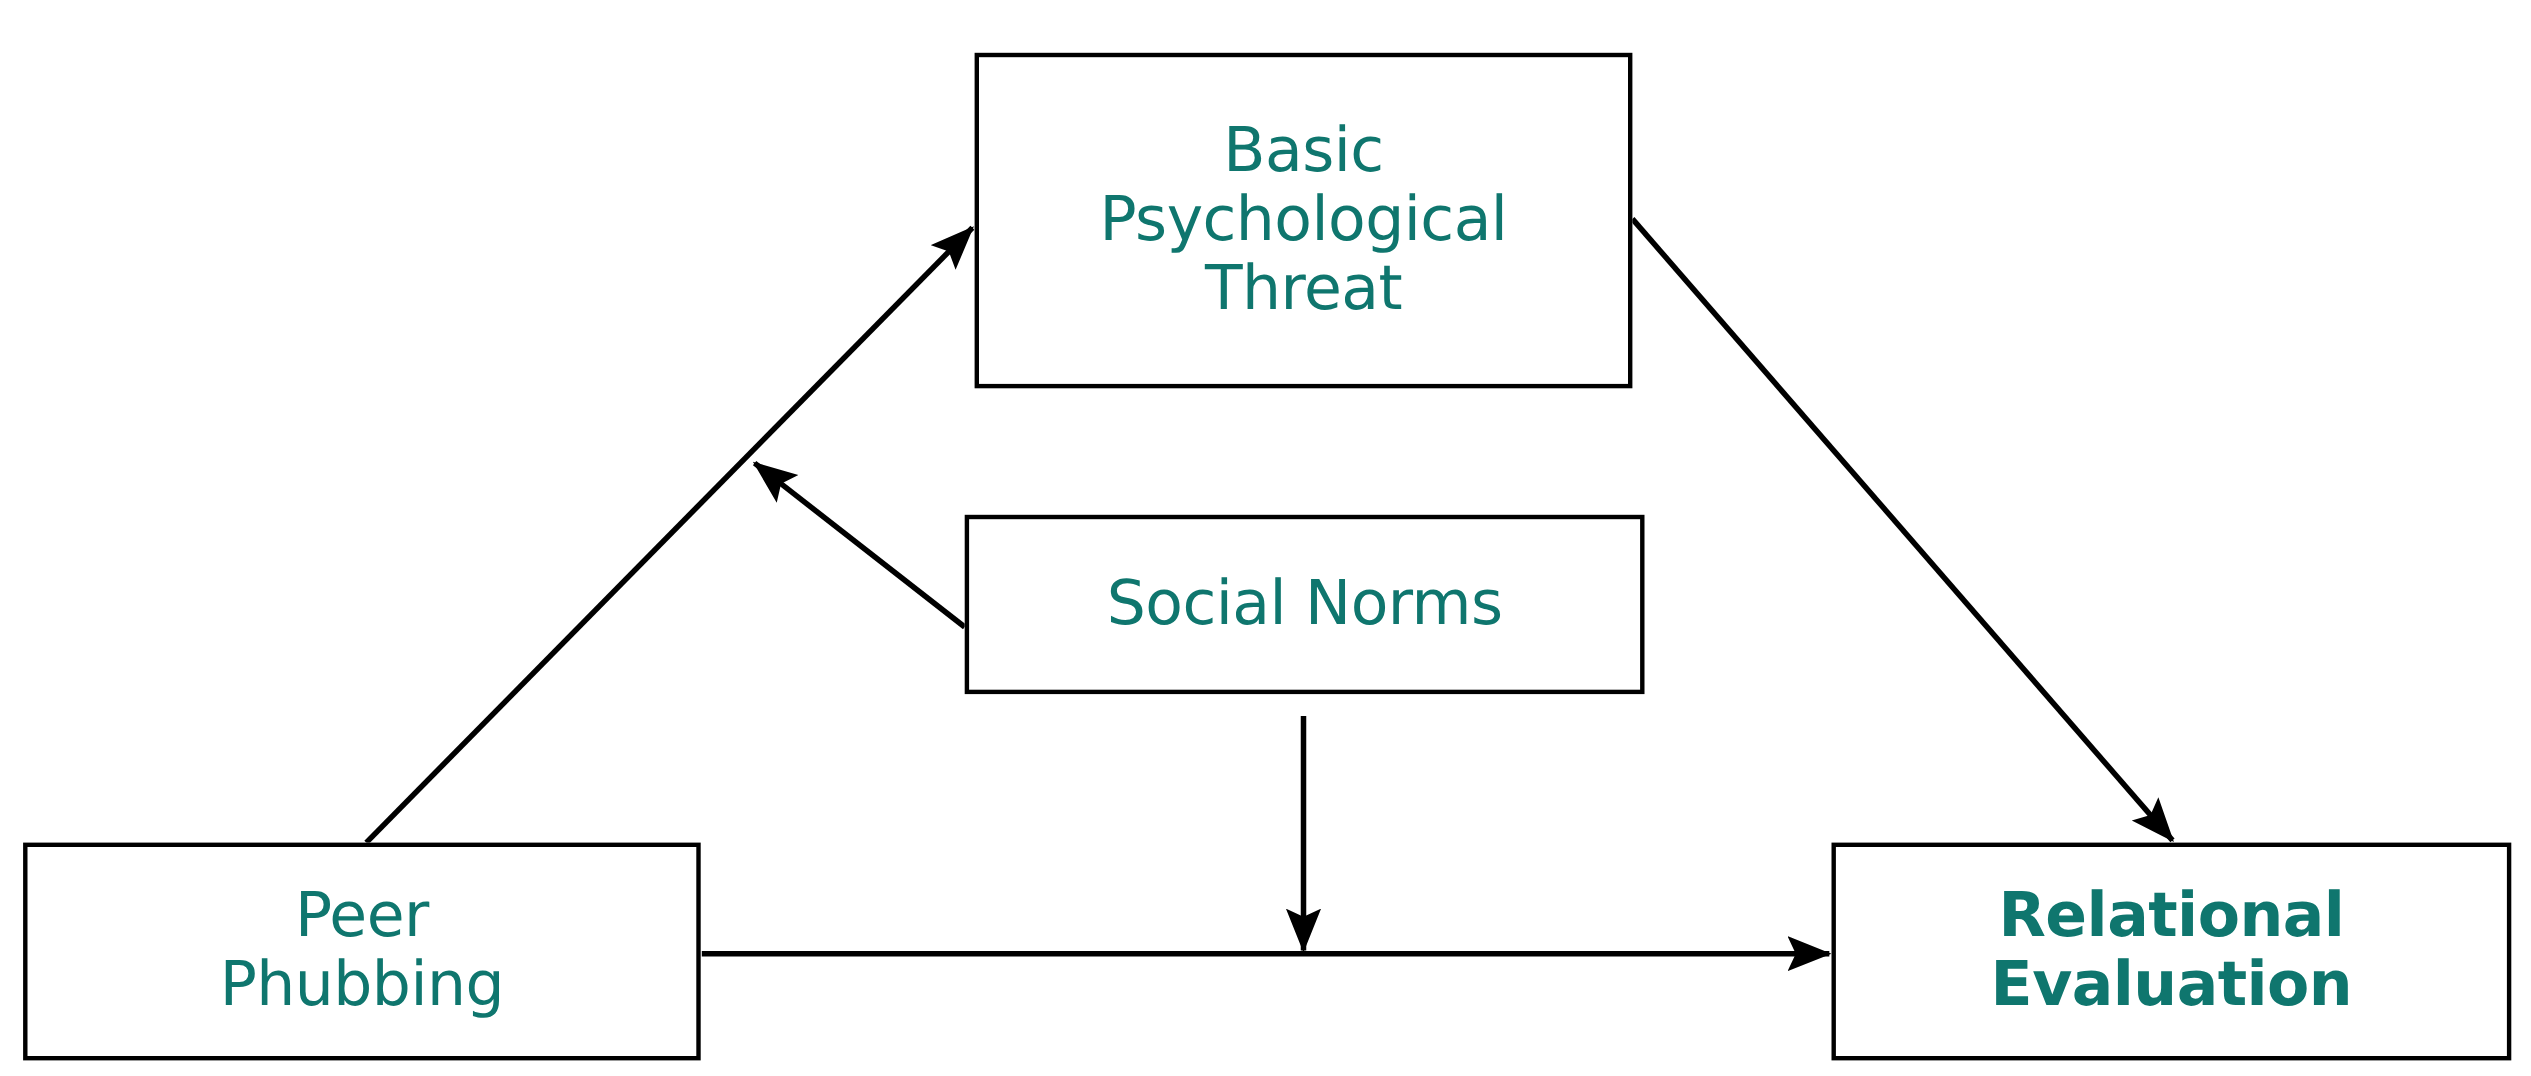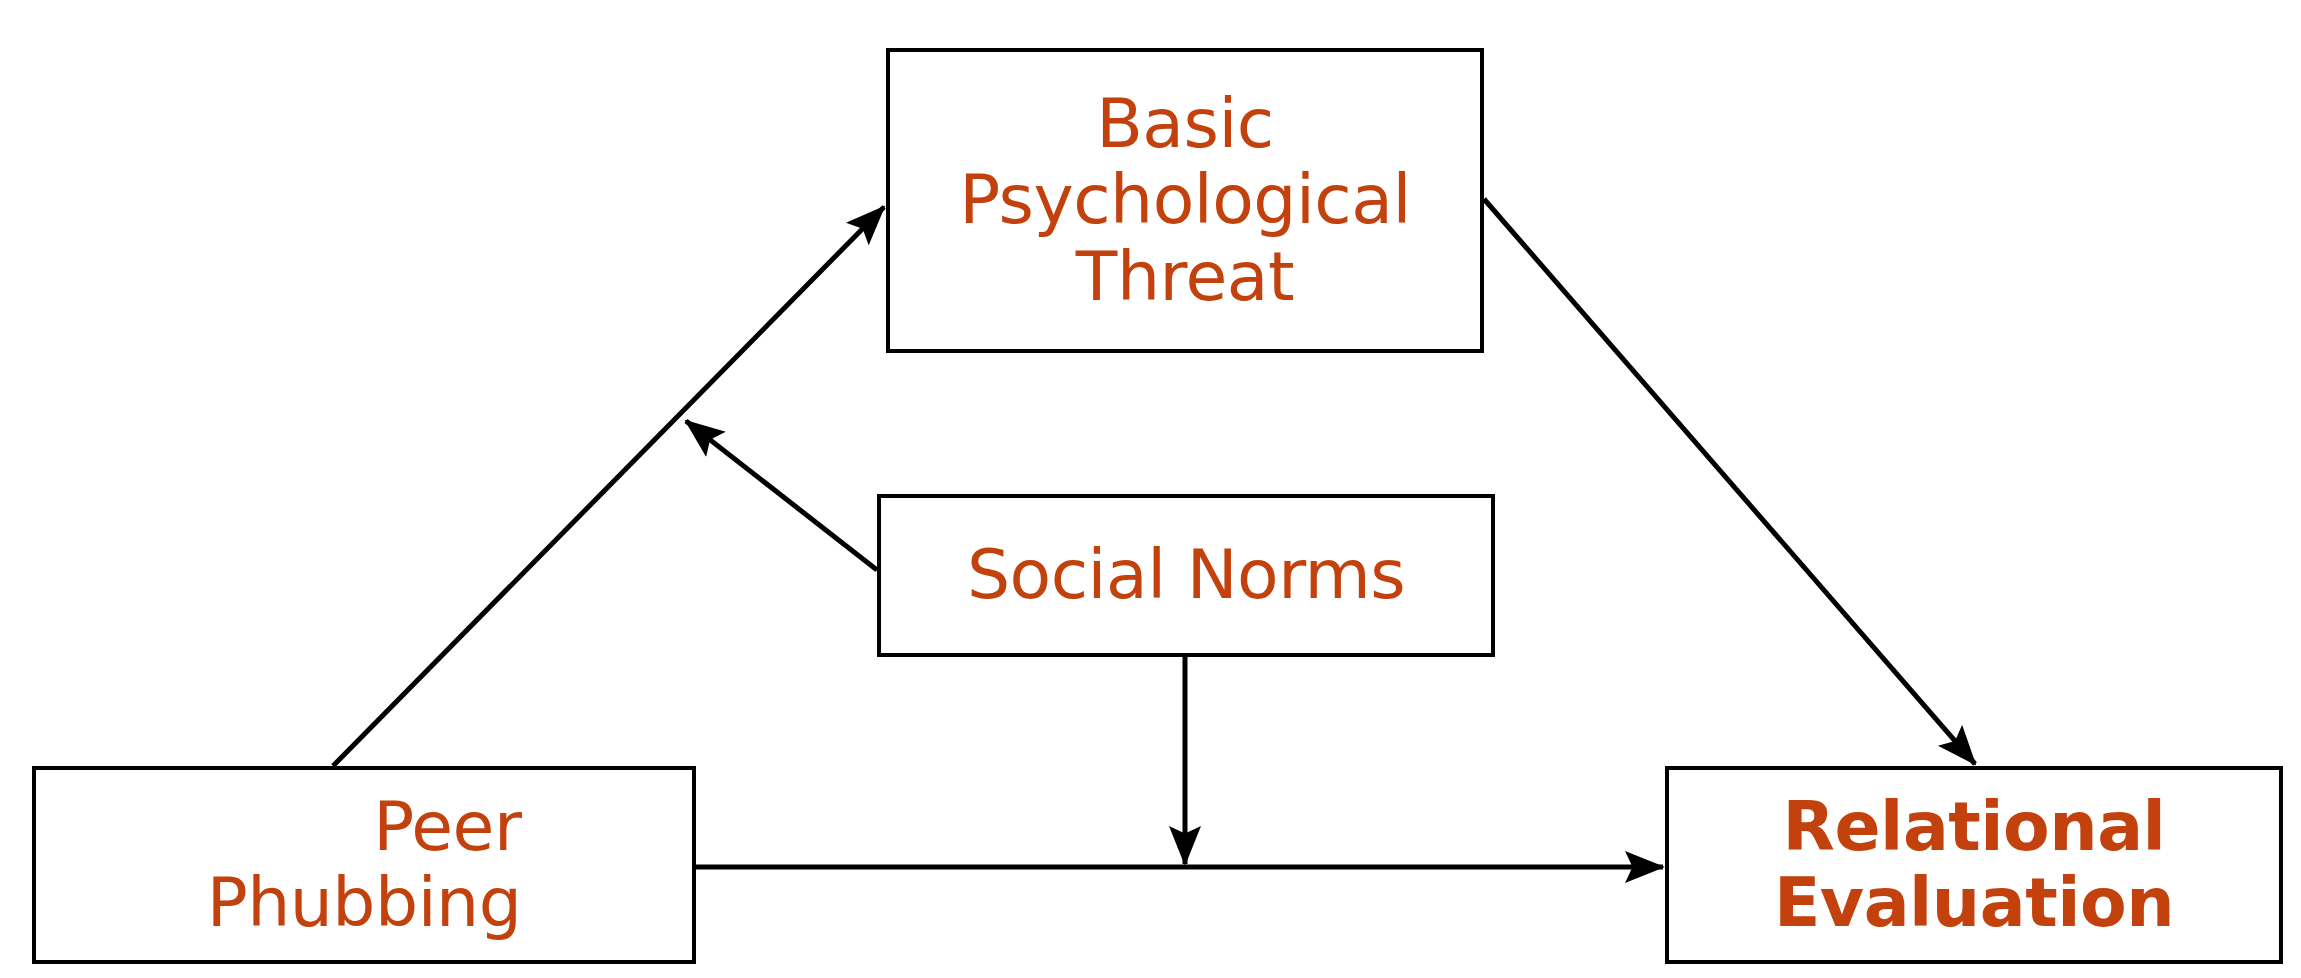--- a/index.html
+++ b/index.html
@@ -32,45 +32,44 @@
     background: #ffffff;
     display: flex;
     align-items: center;
     justify-content: center;
     text-align: center;
     color: #000000;
     z-index: 2;
   }
   .node-label {
     font-family: "DejaVu Sans", sans-serif;
-    font-size: 68px;
+    font-size: 56px;
     line-height: 1.12;
     letter-spacing: -0.5px;
-    color: #c2410c;
+    color: #0f766e;
     white-space: pre-line;
     padding: 0 10px;
   }
   #node-basic-psychological-threat {
     left: 886px;
     top: 48px;
     width: 598px;
     height: 305px;
   }
   #node-social-norms {
     left: 877px;
-    top: 494px;
+    top: 468px;
     width: 618px;
     height: 163px;
   }
   #node-peer-phubbing {
-    left: 32px;
+    left: 21px;
     top: 766px;
-    width: 664px;
+    width: 616px;
     height: 198px;
-    text-align: right;
   }
   #node-relational-evaluation {
     left: 1665px;
     top: 766px;
     width: 618px;
     height: 198px;
     font-weight: bold;
   }
   .edge-line {
     stroke: #000000;

